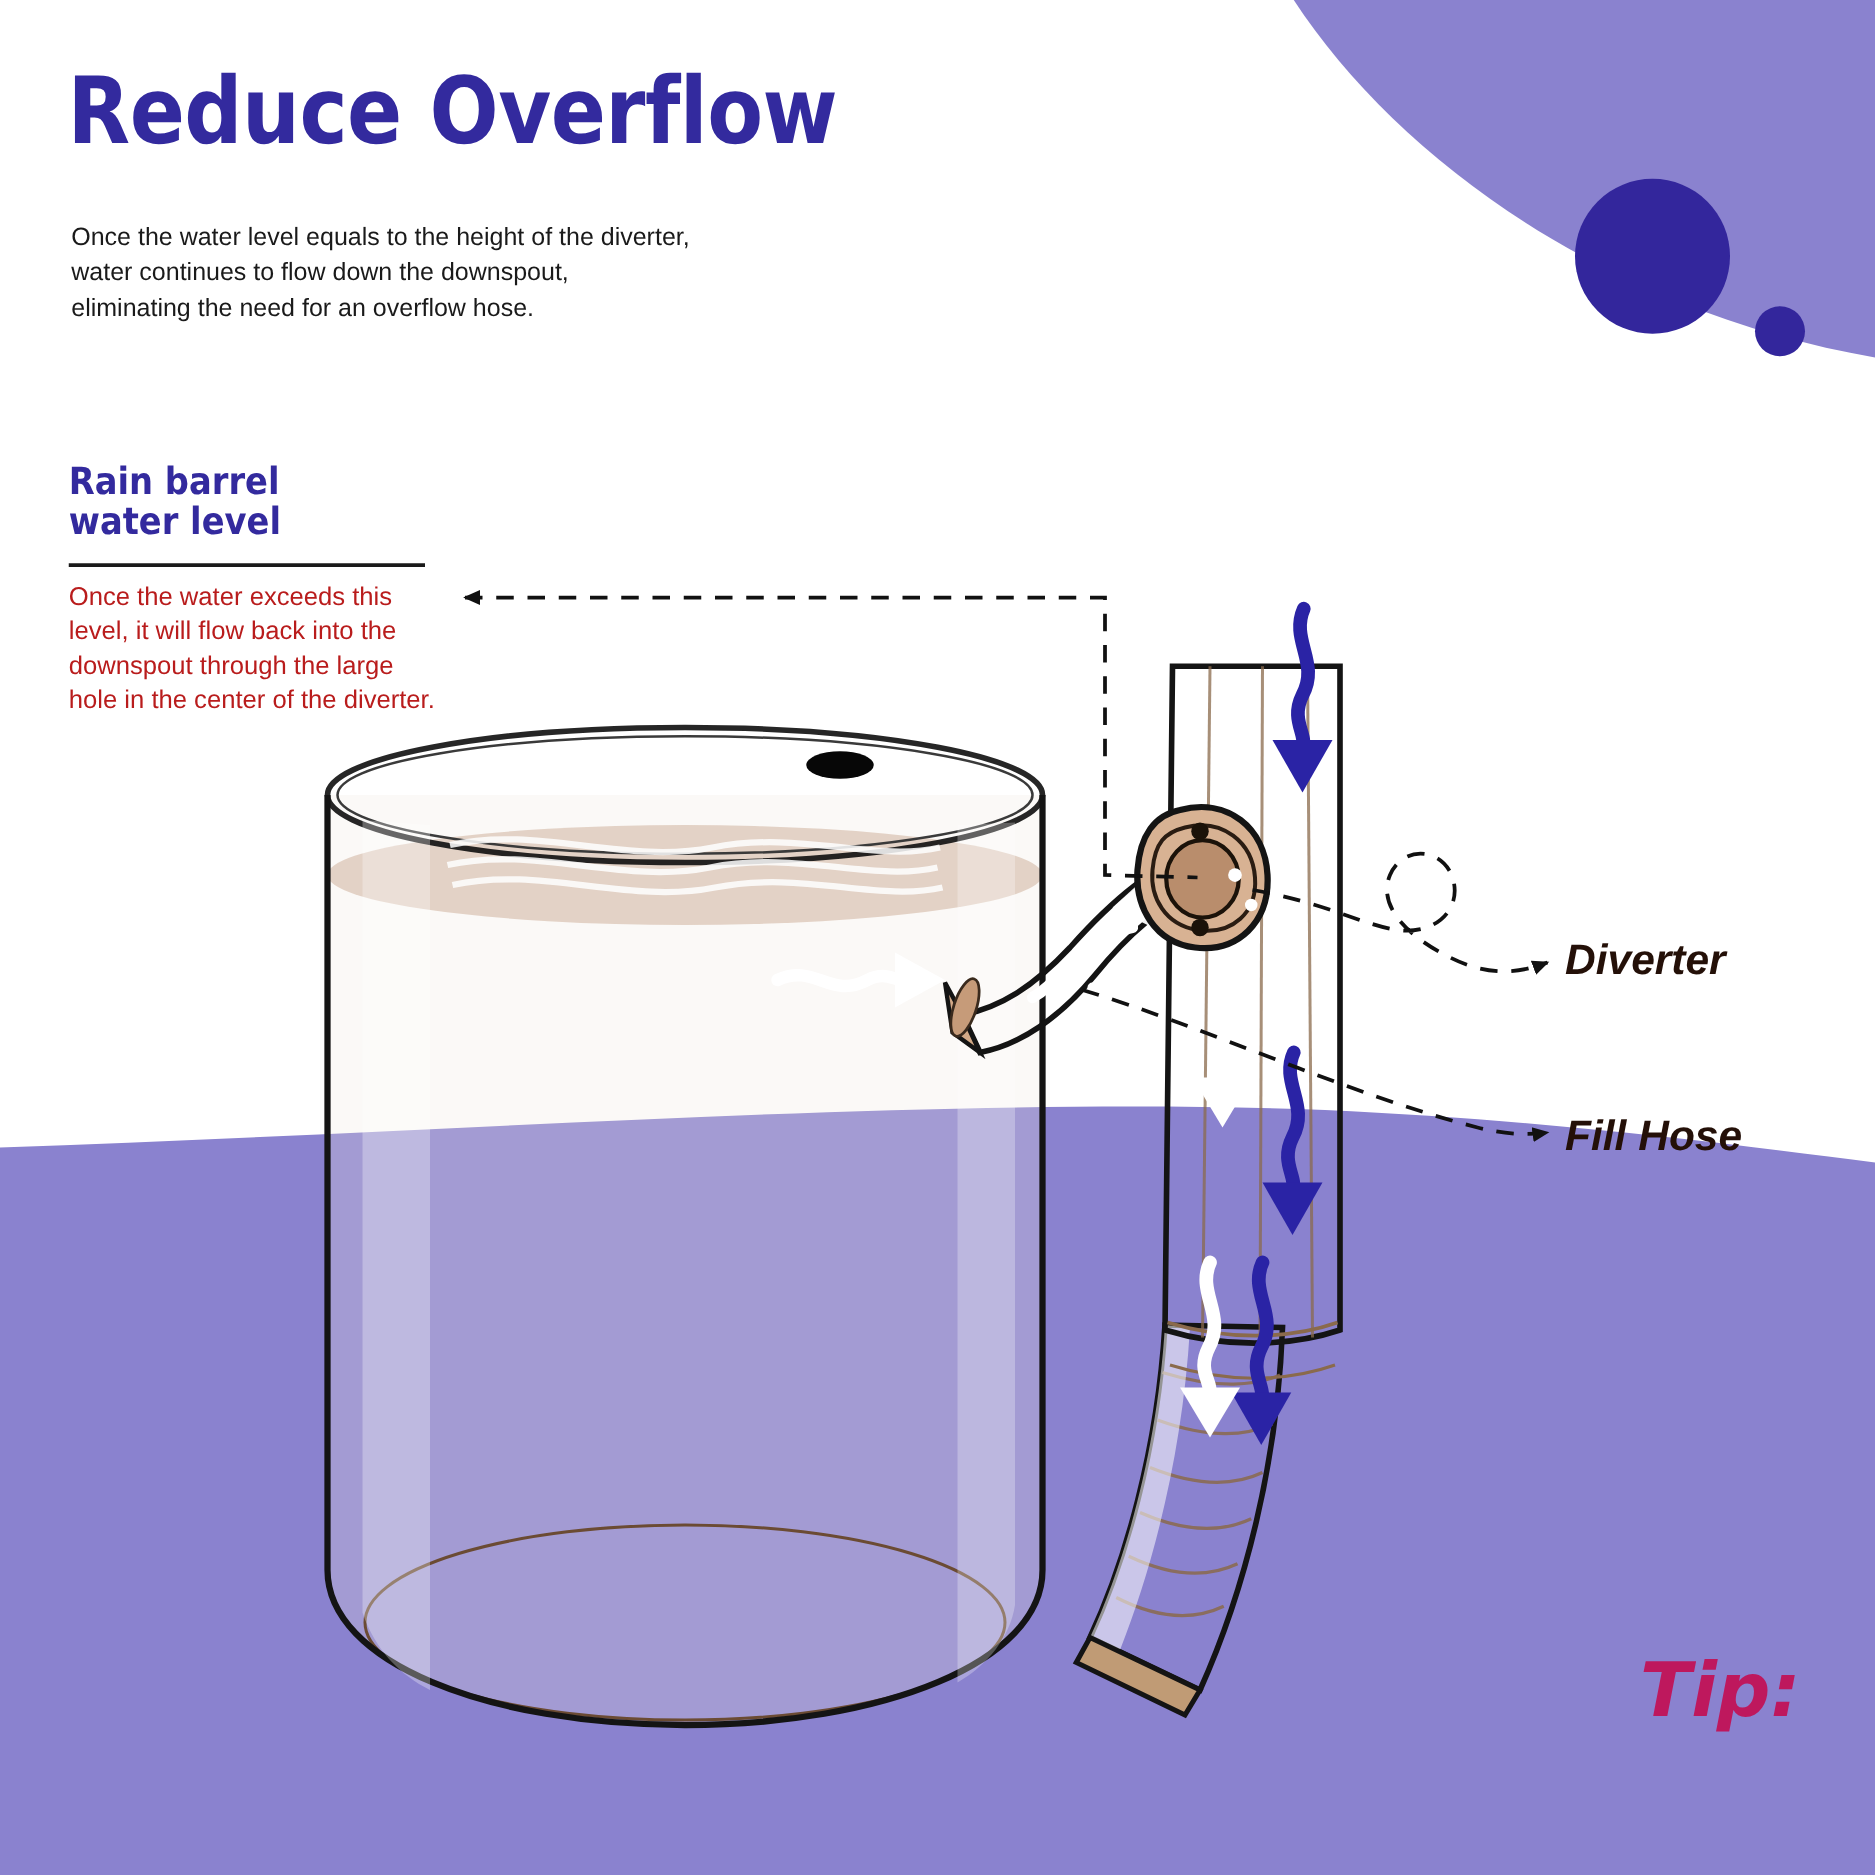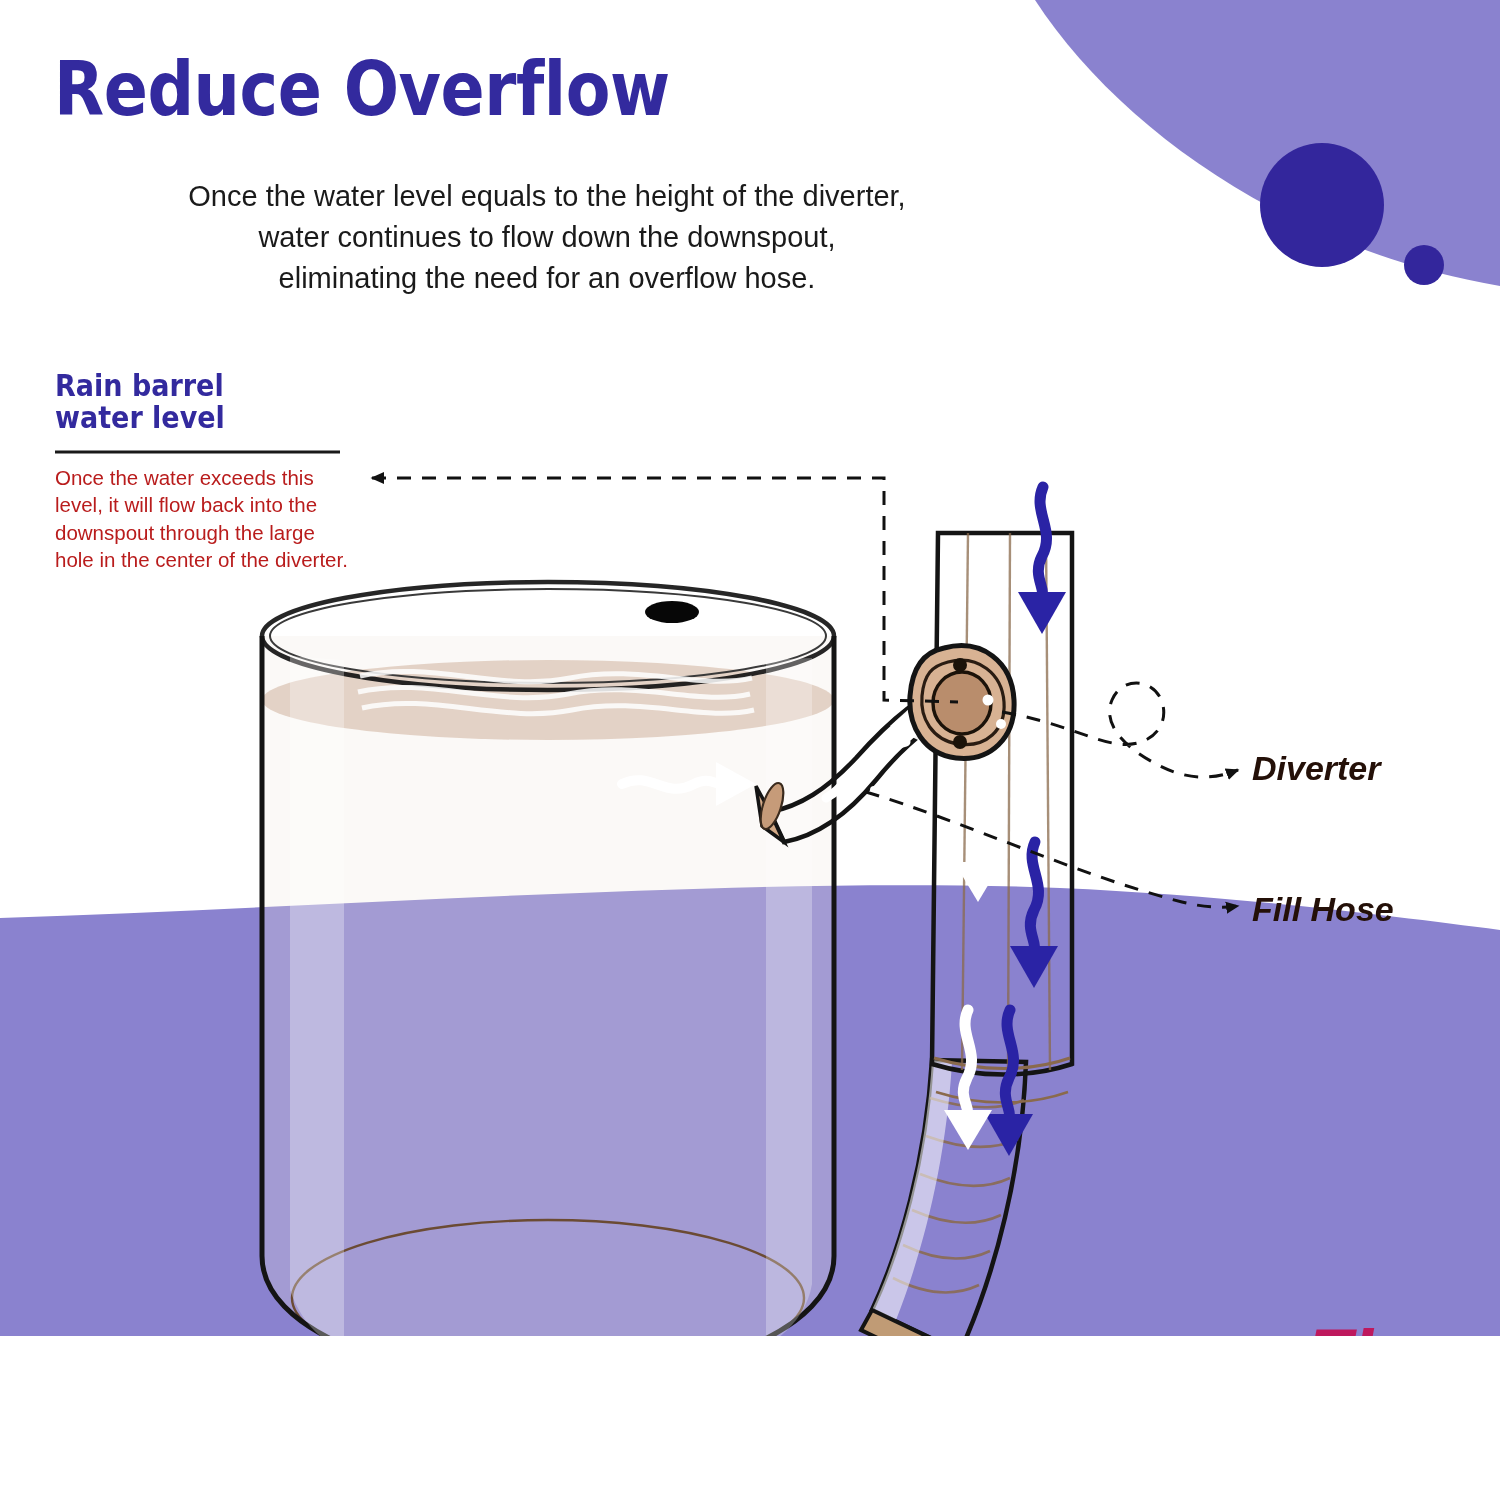--- a/index.html
+++ b/index.html
@@ -1,29 +1,29 @@
 <!DOCTYPE html>
 <html><head>
 <meta charset="utf-8">
 <style>
   html,body{margin:0;padding:0;}
   body{width:1500px;height:1500px;background:#ffffff;
        font-family:"Liberation Sans", sans-serif;overflow:hidden;position:relative;}
-  #stage{position:absolute;left:0;top:0;width:1500px;height:1336px;overflow:hidden;}
+  #stage{position:absolute;left:0;top:0;width:1500px;height:1500px;overflow:hidden;}
   #art{position:absolute;left:0;top:0;}
   .txt{position:absolute;}
 
   #title{left:54px;top:52px;width:1000px;
          font-size:74px;font-weight:bold;letter-spacing:-0.5px;
          color:#332a9e;line-height:1.0;
          font-family:"DejaVu Sans", sans-serif;
          transform:scaleX(0.88);transform-origin:left top;}
 
-  #intro{left:57px;top:176px;width:980px;font-size:29px;
-         color:#1a1a1a;line-height:1.42;text-align:center;}
+  #intro{left:57px;top:176px;width:980px;font-size:20px;
+         color:#1a1a1a;line-height:1.42;}
   #intro div{white-space:nowrap;}
 
   #wlHead{left:55px;top:370px;width:330px;
           font-size:30px;font-weight:bold;color:#332a9e;line-height:1.06;
           font-family:"DejaVu Sans", sans-serif;
           transform:scaleX(0.9);transform-origin:left top;}
   #wlHead div{white-space:nowrap;}
 
   #wlBody{left:55px;top:464px;width:300px;font-size:20.5px;
           color:#b91c1c;line-height:1.33;}

